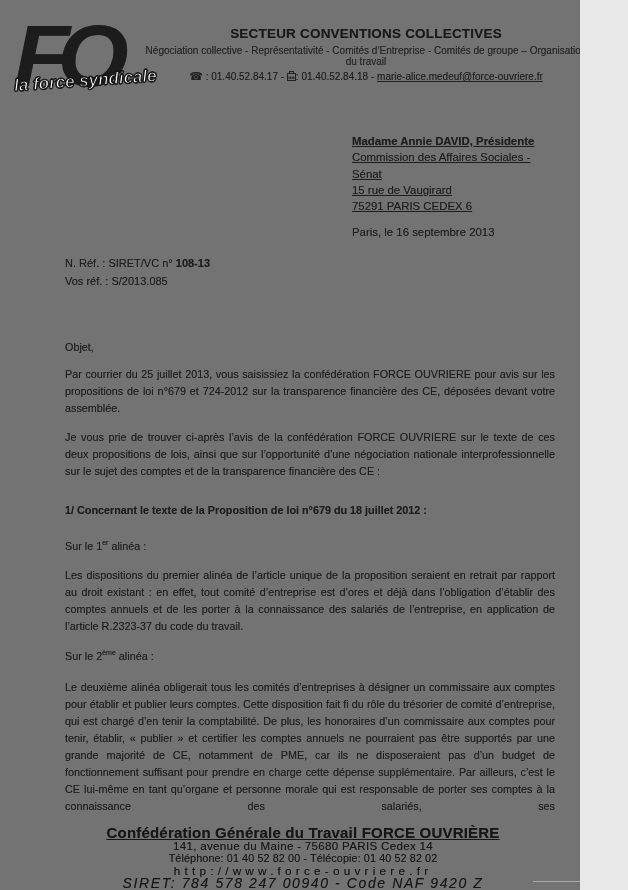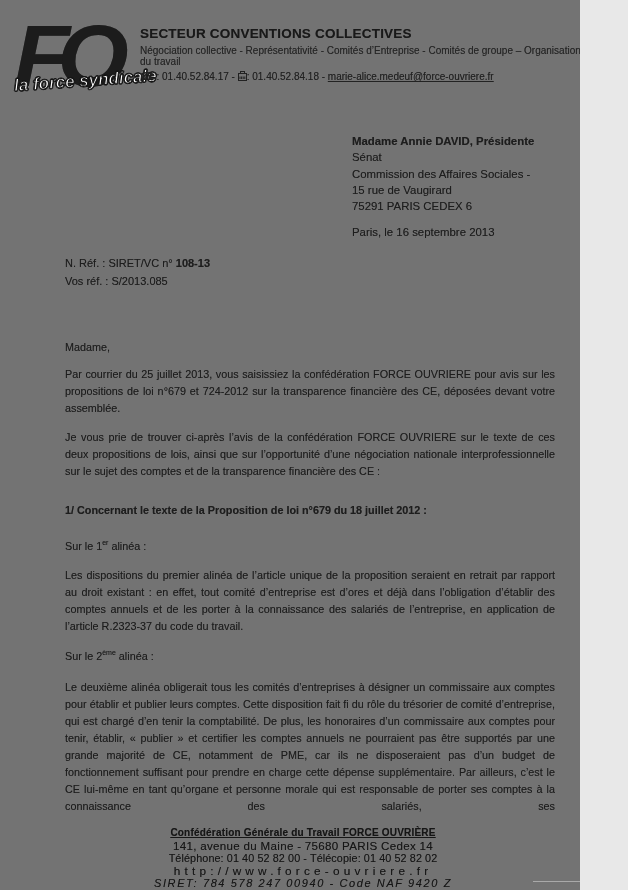--- a/index.html
+++ b/index.html
@@ -30,30 +30,30 @@
     white-space:nowrap;
     color:#ffffff;
     -webkit-text-stroke:1.1px #151515;
     text-shadow:
       1px 0 0 #151515,-1px 0 0 #151515,
       0 1px 0 #151515,0 -1px 0 #151515;
     transform:rotate(-4deg);
   }
 
   
-  .header-text{position:absolute;left:140px;top:26px;width:452px;text-align:left;}
+  .header-text{position:absolute;left:140px;top:26px;width:452px;text-align:center;}
   .header-title{font-weight:bold;font-size:13.5px;letter-spacing:.2px;color:#191919;}
   .header-subtitle{font-size:10px;margin-top:4px;color:#262626;}
   .header-contact{font-size:10px;margin-top:3px;color:#222;}
   .header-contact .email{text-decoration:underline;}
   .phone-glyph{font-size:11px;}
   .fax-ic svg{vertical-align:-1px;}
 
   
-  .recipient{position:absolute;left:352px;top:133px;font-size:11.4px;line-height:16.3px;}
+  .recipient{position:absolute;left:352px;top:133px;font-size:11.4px;line-height:16.3px;text-decoration:underline;}
   .recipient .r-bold{font-weight:bold;}
   .date-line{position:absolute;left:352px;top:226px;font-size:11.4px;text-align:right;}
 
   
   .refs{position:absolute;left:65px;top:255px;font-size:11px;line-height:17.6px;}
   .refs b{font-weight:bold;text-align:right;}
 
   
   .btxt{
     position:absolute;left:65px;width:490px;
@@ -71,25 +71,25 @@
   .sub2{top:644px;}
   .p4{top:679px;text-align-last:justify;}
 
   
   .footer{
     position:absolute;left:0;top:826px;width:628px;
     display:flex;flex-direction:column;align-items:center;
     transform:translateX(-11px);
     color:#161616;
   }
-  .f1{font-size:10px;font-weight:bold;text-decoration:underline;letter-spacing:.2px;line-height:13px;}
+  .f1{font-size:15px;font-weight:bold;text-decoration:underline;letter-spacing:.2px;line-height:13px;}
   .f2{font-size:11.6px;letter-spacing:.3px;line-height:13px;}
   .f3{font-size:10.8px;letter-spacing:.1px;line-height:13px;}
   .f4{font-size:11.8px;letter-spacing:4.2px;line-height:13px;}
-  .f5{font-size:11px;font-style:italic;letter-spacing:1.6px;line-height:10px;}
+  .f5{font-size:14px;font-style:italic;letter-spacing:1.6px;line-height:10px;}
 
   .scan-artifact{position:absolute;left:533px;top:881px;width:89px;height:1px;background:#a9a9a9;}
 </style>
 </head>
 <body>
 
 <div class="page">
 
   <div class="logo">
     <div class="logo-fo">FO</div>
@@ -109,34 +109,34 @@
             <line x1="3.6" y1="5.5" x2="3.6" y2="8" stroke="#222"></line>
             <line x1="5.2" y1="5.5" x2="5.2" y2="8" stroke="#222"></line>
             <line x1="6.8" y1="5.5" x2="6.8" y2="8" stroke="#222"></line>
           </svg></span><span>: 01.40.52.84.18 -</span>
       <span class="email">marie-alice.medeuf@force-ouvriere.fr</span>
     </div>
   </div>
 
   <div class="recipient">
     <div class="r-bold">Madame Annie DAVID, Présidente</div>
+    <div>Commission des Affaires Sociales -</div>
     <div>Sénat</div>
-    <div>Commission des Affaires Sociales -</div>
     <div>15 rue de Vaugirard</div>
     <div>75291 PARIS CEDEX 6</div>
   </div>
 
   <div class="date-line">Paris, le 16 septembre 2013</div>
 
   <div class="refs">
     <div><span>N. Réf. : SIRET/VC n° </span><b>108-13</b></div>
     <div>Vos réf. : S/2013.085</div>
   </div>
 
-  <div class="btxt salutation">Madame,</div>
+  <div class="btxt salutation">Objet,</div>
   <div class="btxt p1">Par courrier du 25 juillet 2013, vous saisissiez la confédération FORCE OUVRIERE pour avis sur les propositions de loi n°679 et 724-2012 sur la transparence financière des CE, déposées devant votre assemblée.</div>
   <div class="btxt p2">Je vous prie de trouver ci-après l’avis de la confédération FORCE OUVRIERE sur le texte de ces deux propositions de lois, ainsi que sur l’opportunité d’une négociation nationale interprofessionnelle sur le sujet des comptes et de la transparence financière des CE :</div>
   <div class="btxt h1">1/ Concernant le texte de la Proposition de loi n°679 du 18 juillet 2012 :</div>
   <div class="btxt sub sub1"><span>Sur le 1</span><sup>er</sup><span> alinéa :</span></div>
   <div class="btxt p3">Les dispositions du premier alinéa de l’article unique de la proposition seraient en retrait par rapport au droit existant : en effet, tout comité d’entreprise est d’ores et déjà dans l’obligation d’établir des comptes annuels et de les porter à la connaissance des salariés de l’entreprise, en application de l’article R.2323-37 du code du travail.</div>
   <div class="btxt sub sub2"><span>Sur le 2</span><sup>ème</sup><span> alinéa :</span></div>
   <div class="btxt p4">Le deuxième alinéa obligerait tous les comités d’entreprises à désigner un commissaire aux comptes pour établir et publier leurs comptes. Cette disposition fait fi du rôle du trésorier de comité d’entreprise, qui est chargé d’en tenir la comptabilité. De plus, les honoraires d’un commissaire aux comptes pour tenir, établir, « publier » et certifier les comptes annuels ne pourraient pas être supportés par une grande majorité de CE, notamment de PME, car ils ne disposeraient pas d’un budget de fonctionnement suffisant pour prendre en charge cette dépense supplémentaire. Par ailleurs, c’est le CE lui-même en tant qu’organe et personne morale qui est responsable de porter ses comptes à la connaissance des salariés, ses</div>
 
   <div class="footer">
     <div class="f1">Confédération Générale du Travail FORCE OUVRIÈRE</div>

